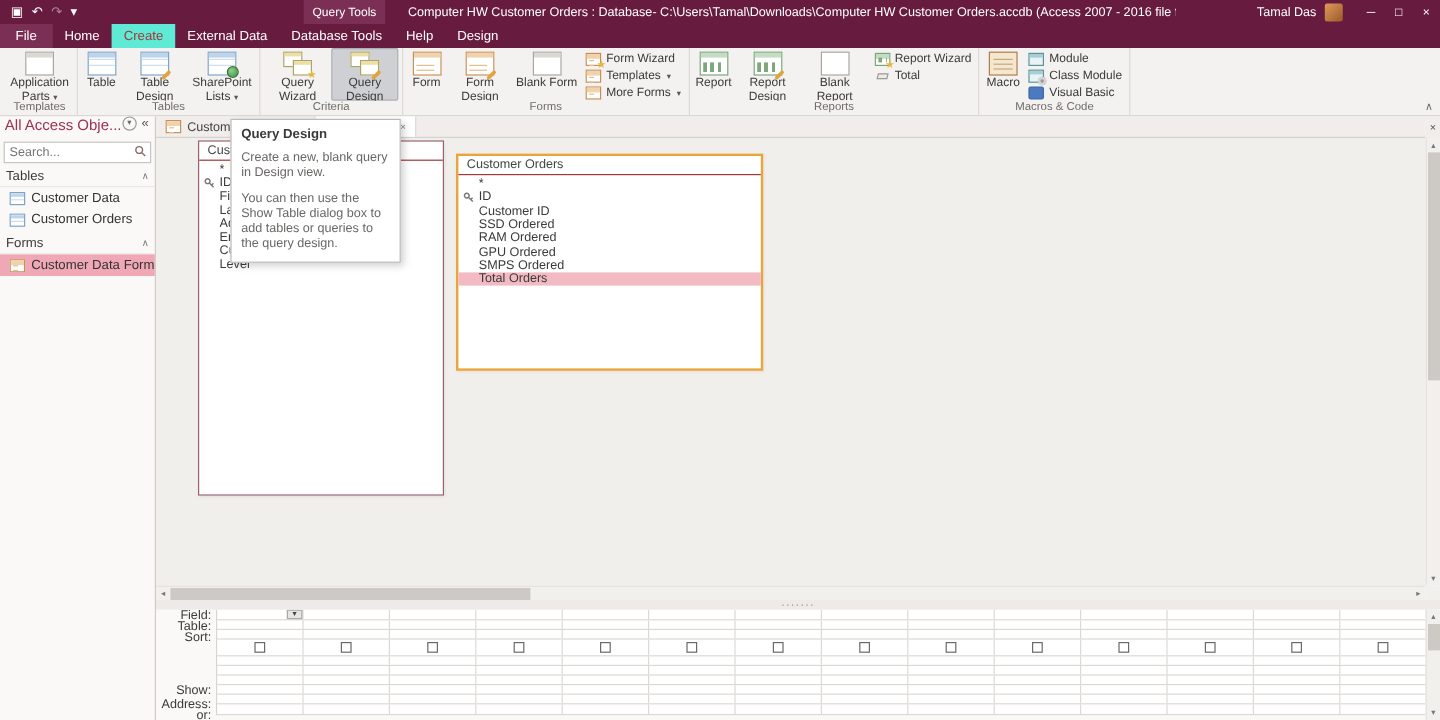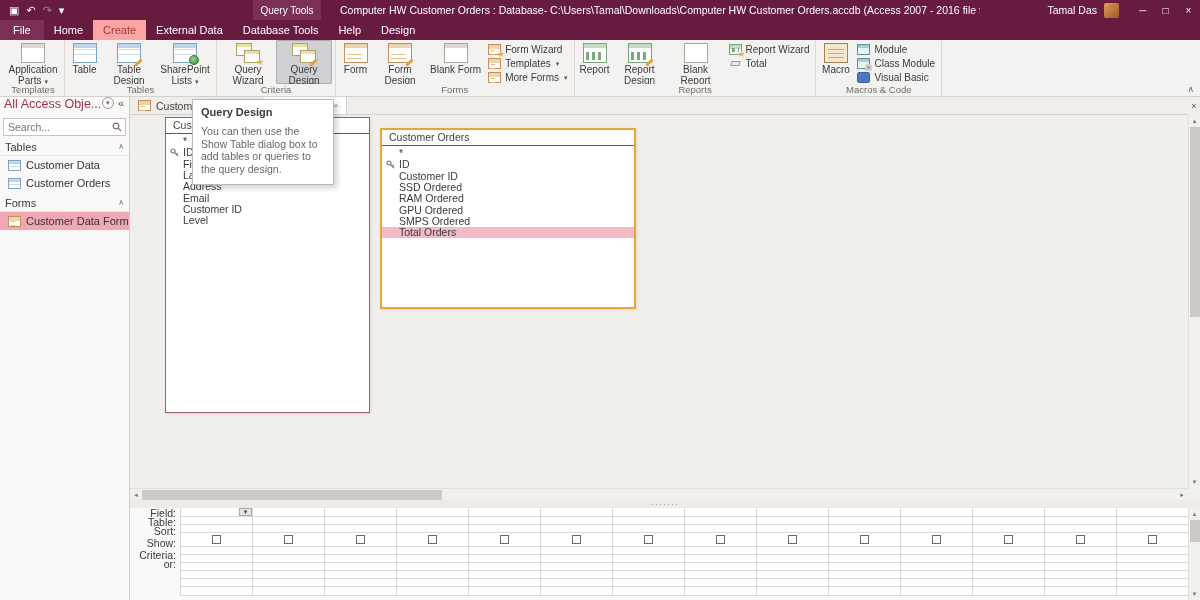--- a/index.html
+++ b/index.html
@@ -19,21 +19,21 @@
   .tbright{position:absolute;right:0;top:0;height:20px;display:flex;align-items:center}
   .uname{font-size:10.5px;margin-right:7px}
   .avatar{width:15px;height:15px;border-radius:2px;background:linear-gradient(135deg,#E09A5A,#9A5A28);margin-right:12px}
   .winbtn{width:23px;height:20px;display:flex;align-items:center;justify-content:center;font-size:10px}
 
   
   .tabrow{position:absolute;left:0;top:20px;right:0;height:20px;background:#671B3F;display:flex;color:#fff}
   .rtabs{display:flex}
   .rtab{padding:0 10px;font-size:11px;display:flex;align-items:center;white-space:nowrap}
   .rtab.file{background:#7C2F55;padding:0 13px}
-  .rtab.active{background:#fca5a5;color:#A4373A}
+  .rtab.active{background:#5eead4;color:#A4373A}
   .tellme{display:flex;align-items:center;gap:6px;font-size:11px;padding:0 9px;margin-left:8px}
 
   
   .ribbon{position:absolute;left:0;top:40px;right:0;height:57px;background:#F4F2F0;
           border-bottom:1px solid #D4D1CE;display:flex;align-items:stretch;padding-left:2px;box-sizing:border-box}
   .rgroup{display:flex;flex-direction:column;border-right:1px solid #DDD9D5;padding:0 3px}
   .rg-items{flex:1;display:flex;align-items:flex-start}
   .rg-label{font-size:9.5px;color:#6e6b68;text-align:center;height:12px;line-height:11px}
   .btn-lg{display:flex;flex-direction:column;align-items:center;max-width:52px;min-width:29px;
           padding:2px 2px 0;border-radius:2px;height:42px;overflow:hidden}
@@ -528,30 +528,31 @@
     <span class="spacer"></span>
     <span class="sbarrow">▾</span>
   </div>
   <div class="corner"></div>
   <div class="splitter">
     <span class="splitdots">·······</span>
   </div>
 
   <div class="tooltip">
     <div class="tt-title">Query Design</div>
+    <div class="tt-p">Create a new, blank query in Design view.</div>
     <div class="tt-p">You can then use the Show Table dialog box to add tables or queries to the query design.</div>
   </div>
 
   <div class="gridpane">
     <div class="glabels" id="glabels">
         <div class="glabel" style="height: 10px; line-height: 10px;">Field:</div>
         <div class="glabel" style="height: 9px; line-height: 9px;">Table:</div>
         <div class="glabel" style="height: 9px; line-height: 9px;">Sort:</div>
-        <div class="glabel" style="height: 15px; line-height: 15px;">Show:</div>
-        <div class="glabel" style="height: 9px; line-height: 9px;">Criteria:</div>
+        <div class="glabel" style="height: 15px; line-height: 15px; margin-top: 32px;">Show:</div>
+        <div class="glabel" style="height: 9px; line-height: 9px;">Address:</div>
         <div class="glabel" style="height: 9px; line-height: 9px;">or:</div>
         <div class="glabel" style="height: 9px;"></div>
         <div class="glabel" style="height: 9px;"></div>
         <div class="glabel" style="height: 9px;"></div>
         <div class="glabel" style="height: 10px;"></div>
       </div>
     <div class="garea" id="garea">
         <div class="grow" style="height: 9px;">
           <div class="gcell">
             <span class="combo">▼</span>

